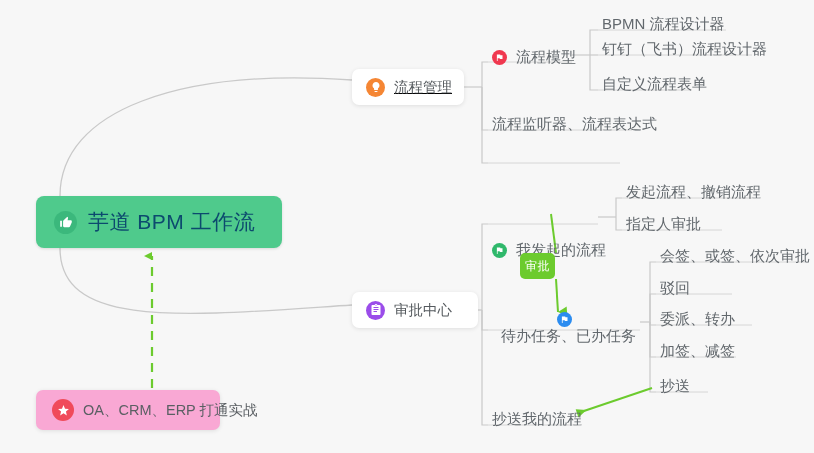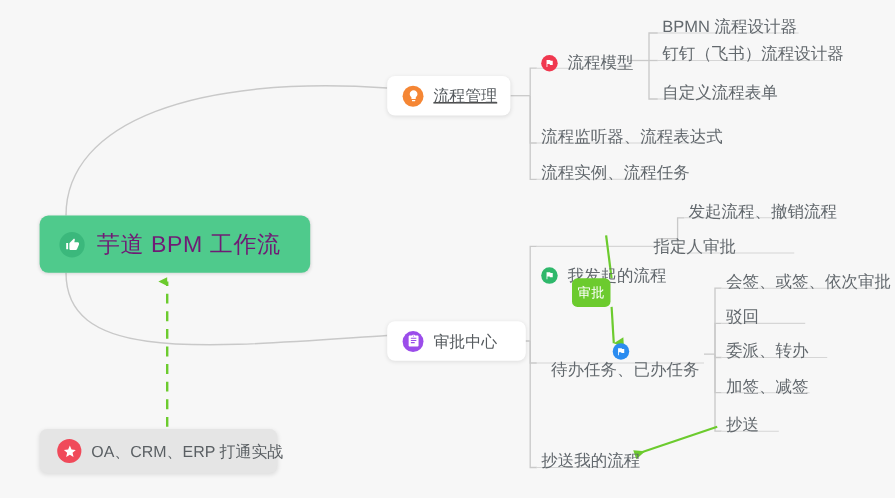--- a/index.html
+++ b/index.html
@@ -37,21 +37,21 @@
     height: 52px;
     background: #4fca8c;
     border-radius: 8px;
     box-shadow: 0 1px 3px rgba(0,0,0,0.12);
     display: flex;
     align-items: center;
     padding: 0 18px;
     box-sizing: border-box;
   }
   .root-label {
-    color: #701a75;
+    color: #0c4a6e;
     font-size: 21px;
     letter-spacing: 0.5px;
     margin-left: 11px;
     white-space: nowrap;
   }
 
   
   .branch-node {
     position: absolute;
     background: #ffffff;
@@ -70,23 +70,23 @@
     margin-left: 9px;
   }
   #node-process-mgmt { left: 352px; top: 69px; width: 112px; text-decoration: underline; }
   #node-approval-center { left: 352px; top: 292px; width: 126px; }
 
   
   #node-integration {
     position: absolute;
     left: 36px;
     top: 390px;
-    width: 216px;
+    width: 184px;
     height: 40px;
-    background: #e5e5e5;
+    background: #f9a8d4;
     border-radius: 7px;
     box-shadow: 0 1px 4px rgba(0,0,0,0.10);
     display: flex;
     align-items: center;
     padding: 0 16px;
     box-sizing: border-box;
     white-space: nowrap;
   }
   #node-integration .branch-label { font-size: 14.5px; color: #5a5f63; }
 
@@ -249,23 +249,20 @@
         <path d="M14.4 6L14 4H5v17h2v-7h5.6l.4 2h7V6z"></path>
       </svg>
     </span>
     <span class="leaf-text">流程模型</span>
   </div>
 
   <div class="leaf-node" style="left:492px; top:112px;">
     <span class="leaf-text">流程监听器、流程表达式</span>
   </div>
 
-  <div class="leaf-node" style="left:492px; top:145px;">
-    <span class="leaf-text">流程实例、流程任务</span>
-  </div>
 
   <div class="leaf-node" style="left:602px; top:12px;">
     <span class="leaf-text">BPMN 流程设计器</span>
   </div>
   <div class="leaf-node" style="left:602px; top:37px;">
     <span class="leaf-text">钉钉（飞书）流程设计器</span>
   </div>
   <div class="leaf-node" style="left:602px; top:72px;">
     <span class="leaf-text">自定义流程表单</span>
   </div>
@@ -297,21 +294,21 @@
     <span class="leaf-text">待办任务、已办任务</span>
   </div>
 
   <div class="leaf-node" style="left:492px; top:407px;">
     <span class="leaf-text">抄送我的流程</span>
   </div>
 
   <div class="leaf-node" style="left:626px; top:180px;justify-content:flex-end;">
     <span class="leaf-text">发起流程、撤销流程</span>
   </div>
-  <div class="leaf-node" style="left:594px; top:212px;">
+  <div class="leaf-node" style="left:626px; top:212px;">
     <span class="leaf-text">指定人审批</span>
   </div>
 
   <div class="leaf-node" style="left:660px; top:244px;">
     <span class="leaf-text">会签、或签、依次审批</span>
   </div>
   <div class="leaf-node" style="left:660px; top:276px;">
     <span class="leaf-text">驳回</span>
   </div>
   <div class="leaf-node" style="left:660px; top:307px;">

